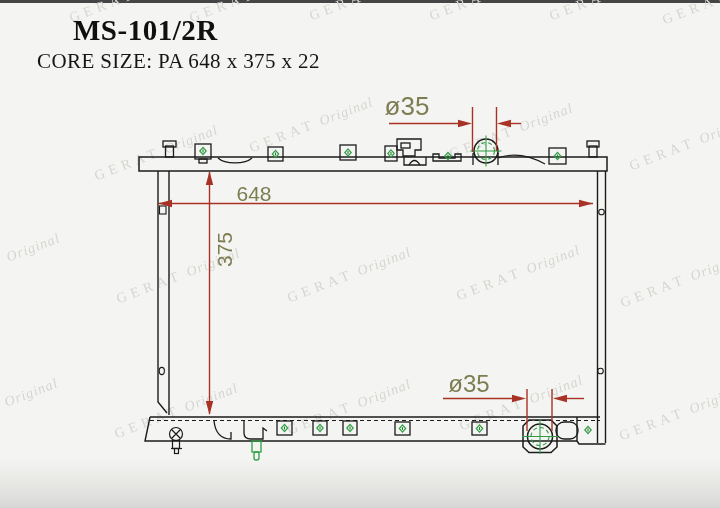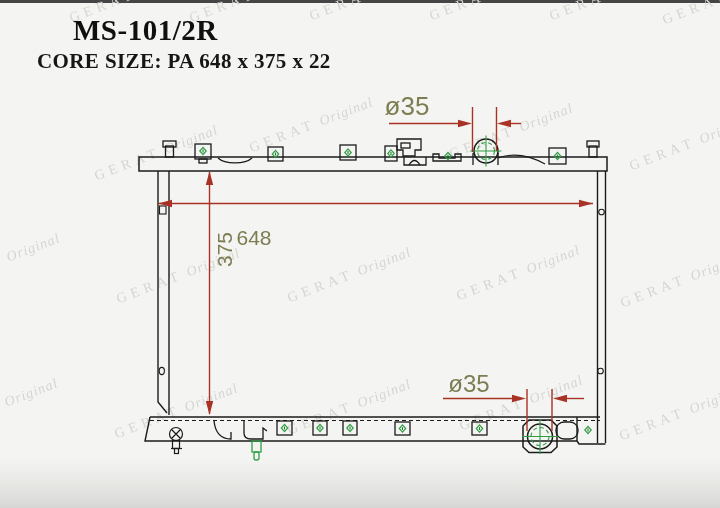--- a/index.html
+++ b/index.html
@@ -11,26 +11,26 @@
   .wm{position:absolute;width:150px;height:16px;white-space:nowrap;
       transform:rotate(-21deg);color:#d5d5d1;font-family:"Liberation Serif",serif;
       font-size:14px;pointer-events:none;}
   .wm-brand{letter-spacing:5px;}
   .wm-suffix{font-style:italic;letter-spacing:1px;margin-left:5px;}
 
   
   .title{position:absolute;left:37px;top:14px;font-family:"Liberation Serif",serif;
          font-weight:700;font-size:29px;color:#101010;letter-spacing:0.5px;margin-left:36px;}
   .subtitle{position:absolute;left:37px;top:49px;font-family:"Liberation Serif",serif;
-         font-weight:700;font-size:21px;color:#161616;letter-spacing:0.4px;}
+         font-weight:400;font-size:21px;color:#161616;letter-spacing:0.4px;}
 
   
   .dim{position:absolute;color:#7d7d52;font-family:"Liberation Sans",sans-serif;
        text-align:center;line-height:1;}
-  .dim-648{left:228px;top:183px;width:52px;font-size:21px;margin-top:44px;}
+  .dim-648{left:228px;top:183px;width:52px;font-size:21px;}
   .dim-375{left:200px;top:239px;width:48px;font-size:21px;transform:rotate(-90deg);}
   .dim-d35-top{left:376px;top:93px;width:62px;font-size:26px;}
   .dim-d35-bottom{left:440px;top:372px;width:58px;font-size:24px;}
 
   svg.diagram{position:absolute;left:0;top:0;}
 
   
   .footer-strip{position:absolute;left:0;top:458px;width:720px;height:50px;
      background:linear-gradient(180deg,rgba(226,226,223,0) 0%,rgba(224,224,221,0.55) 45%,#dcdcda 86%,#d5d5d3 100%);}
   .avito{position:absolute;left:608px;top:462px;width:112px;height:42px;}

